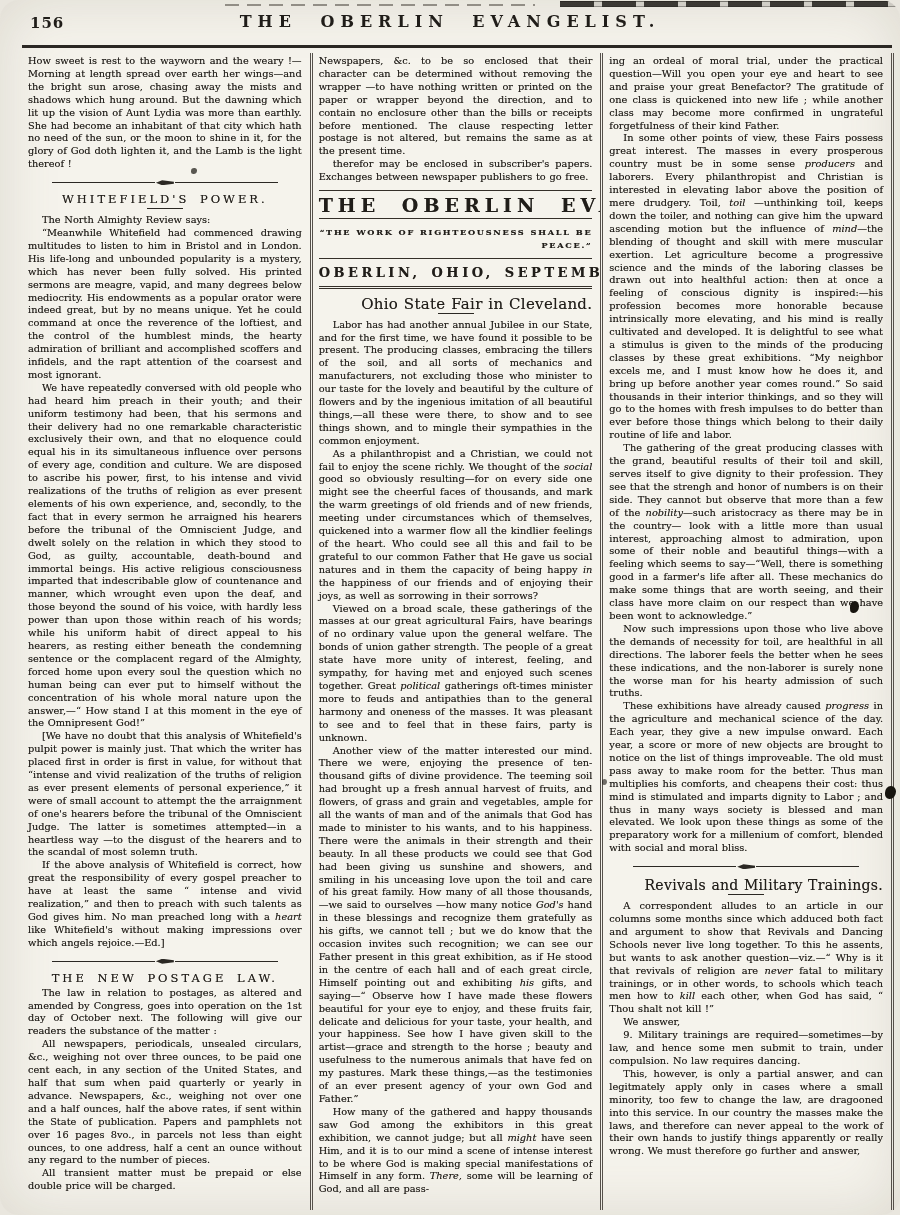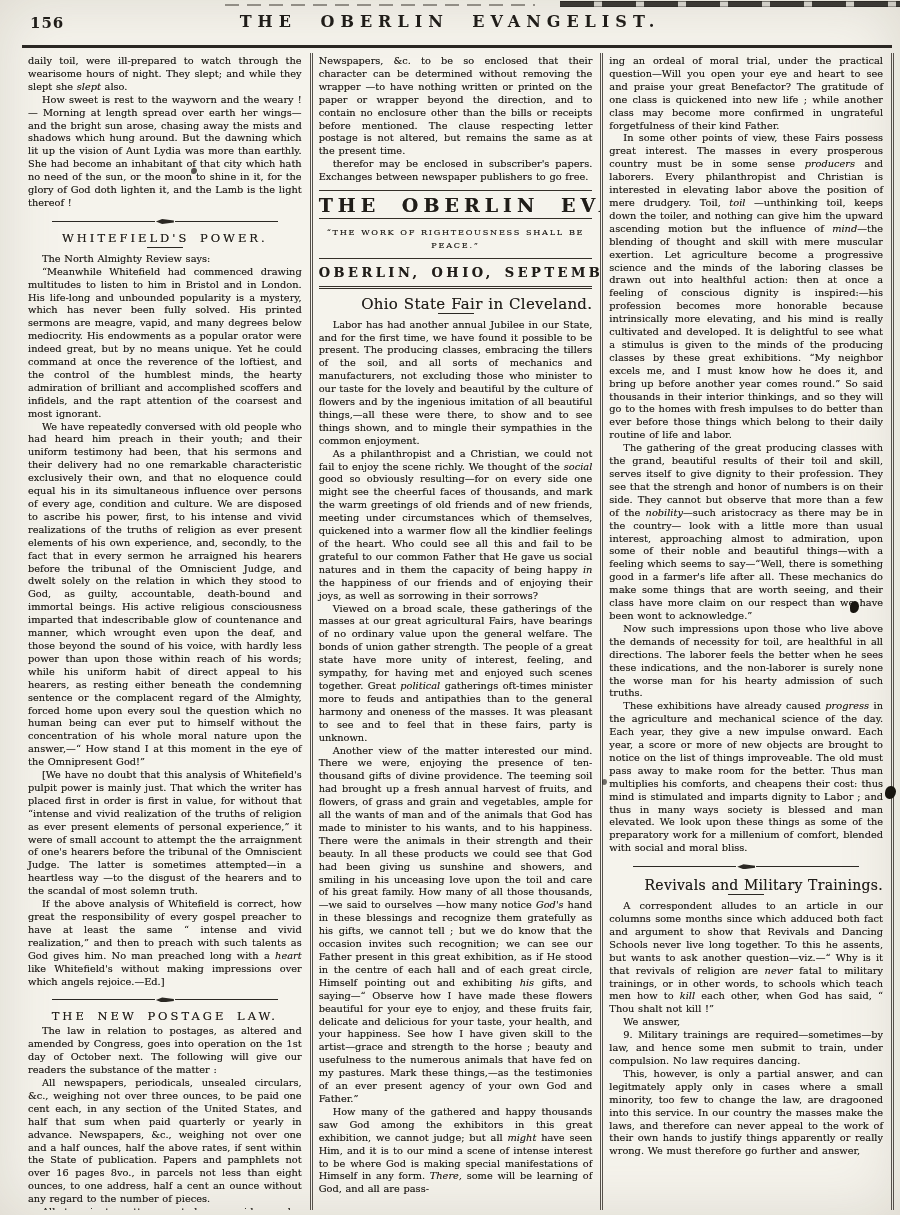--- a/index.html
+++ b/index.html
@@ -3,20 +3,21 @@
 <meta charset="utf-8">
 <style>
   html,body { margin:0; padding:0; background:#e9e6de; }
   .page {
     position:relative; width:900px; height:1215px;
     background:#f5f3ec;
     overflow:hidden;
     font-family:"DejaVu Serif", serif;
     color:#201d19;
     box-shadow: inset 0 0 60px rgba(110,100,80,.18);
+    border-radius: 19px;
   }
   .page * { box-sizing:border-box; }
 
   
   .scan-a { position:absolute; top:4px; left:225px; width:310px; height:2px;
     background:repeating-linear-gradient(90deg,#4a453d 0 14px, transparent 14px 22px); opacity:.55; }
   .scan-b { position:absolute; top:1px; left:560px; right:0; height:6px;
     background:
       repeating-linear-gradient(90deg, rgba(30,28,24,.85) 0 34px, rgba(30,28,24,.12) 34px 42px);
     border-top:1px solid rgba(30,28,24,.5); border-bottom:1px solid rgba(30,28,24,.35); }
@@ -44,21 +45,21 @@
     clip-path:polygon(0 50%, 35% 0, 100% 30%, 100% 70%, 35% 100%); }
 
   .sec-head { margin:2px 0 2px; text-align:center; font-size:11.5px; font-weight:normal;
     letter-spacing:3px; word-spacing:4px; }
   .title-rule { width:36px; margin:2px auto 5px; border-top:1.5px solid #2b2823; }
 
   .mh-rule { border-top:1px solid #342f29; margin:6px 0 0; }
   .mh-rule.dbl { height:3px; border-top:1.5px solid #342f29; border-bottom:1px solid #342f29; }
   .mh-title { text-align:center; font-size:19px; font-weight:bold; letter-spacing:5px;
     word-spacing:10px; margin:8px 0 6px; white-space:nowrap; }
-  .mh-motto { text-align:center; font-size:8.2px; font-weight:normal; letter-spacing:1.7px; margin:7px 8px 1px; }
+  .mh-motto { text-align:right; font-size:8.2px; font-weight:bold; letter-spacing:1.7px; margin:7px 0 1px; }
   .mh-date { text-align:center; font-size:13px; font-weight:600; letter-spacing:3.5px;
     word-spacing:3px; margin:8px 0 2px; white-space:nowrap; }
 
   .art-head { text-align:right; font-size:15px; font-weight:normal; margin:9px 0 2px; letter-spacing:.3px; }
   .art-head.sm { font-size:14px; }
 
   .ink-blot { position:absolute; background:#17140f; border-radius:55% 45% 60% 40%; }
   .blot-1 { left:850px; top:601px; width:9px;  height:12px; }
   .blot-2 { left:885px; top:786px; width:11px; height:13px; }
   .blot-3 { left:191px; top:168px; width:6px;  height:6px;  opacity:.7; }
@@ -74,21 +75,20 @@
   <header class="hdr">
     <div class="page-num">156</div>
     <h1 class="paper-name">THE OBERLIN EVANGELIST.</h1>
   </header>
   <div class="header-rule"></div>
 
   <main class="columns">
 
     <section class="col">
       <div class="cont">
-          <p class="para">daily toil, were ill-prepared to watch through the wearisome hours of night. They slept; and while they slept she <i>slept</i> also.</p>
           <p class="para">How sweet is rest to the wayworn and the weary !— Morning at length spread over earth her wings—and the bright sun arose, chasing away the mists and shadows which hung around. But the dawning which lit up the vision of Aunt Lydia was more than earthly. She had become an inhabitant of that city which hath no need of the sun, or the moon to shine in it, for the glory of God doth lighten it, and the Lamb is the light thereof !</p>
         </div>
       <div class="divider">
           <span class="orn"></span>
         </div>
       <h2 class="sec-head">WHITEFIELD'S POWER.</h2>
       <div class="title-rule"></div>
       <div>
           <p class="para">The North Almighty Review says:</p>
           <p class="para">“Meanwhile Whitefield had commenced drawing multitudes to listen to him in Bristol and in London. His life-long and unbounded popularity is a mystery, which has never been fully solved. His printed sermons are meagre, vapid, and many degrees below mediocrity. His endowments as a popular orator were indeed great, but by no means unique. Yet he could command at once the reverence of the loftiest, and the control of the humblest minds, the hearty admiration of brilliant and accomplished scoffers and infidels, and the rapt attention of the coarsest and most ignorant.</p>

